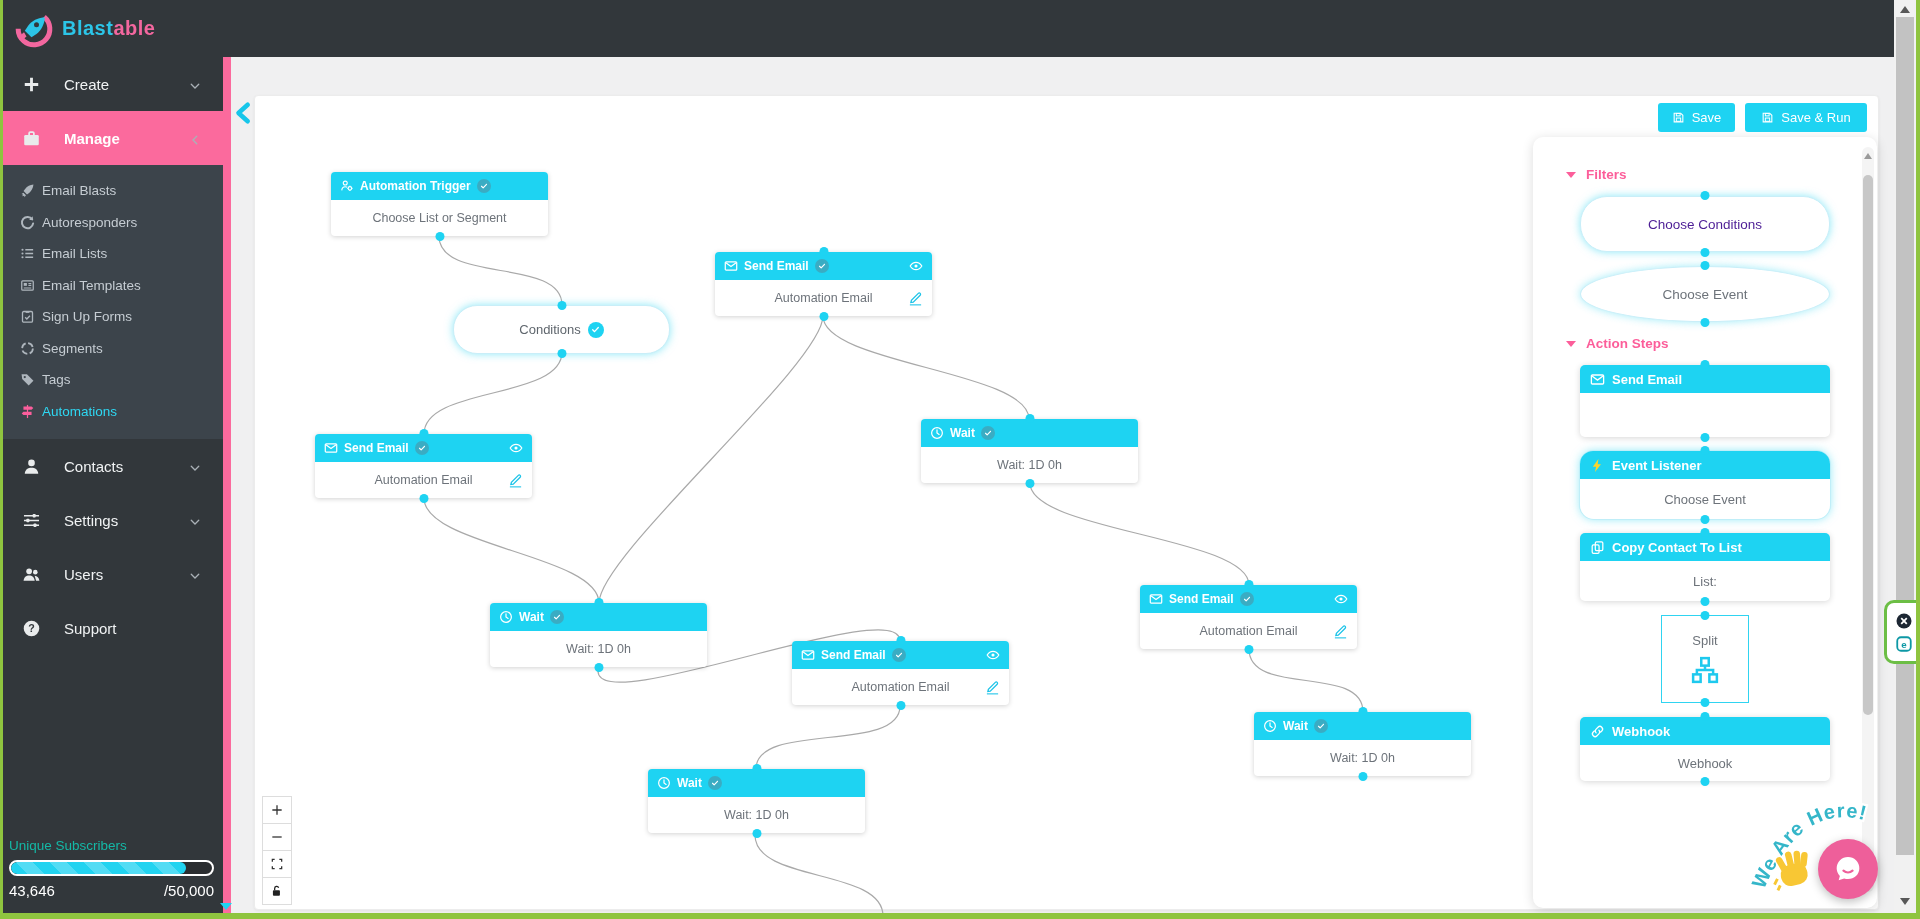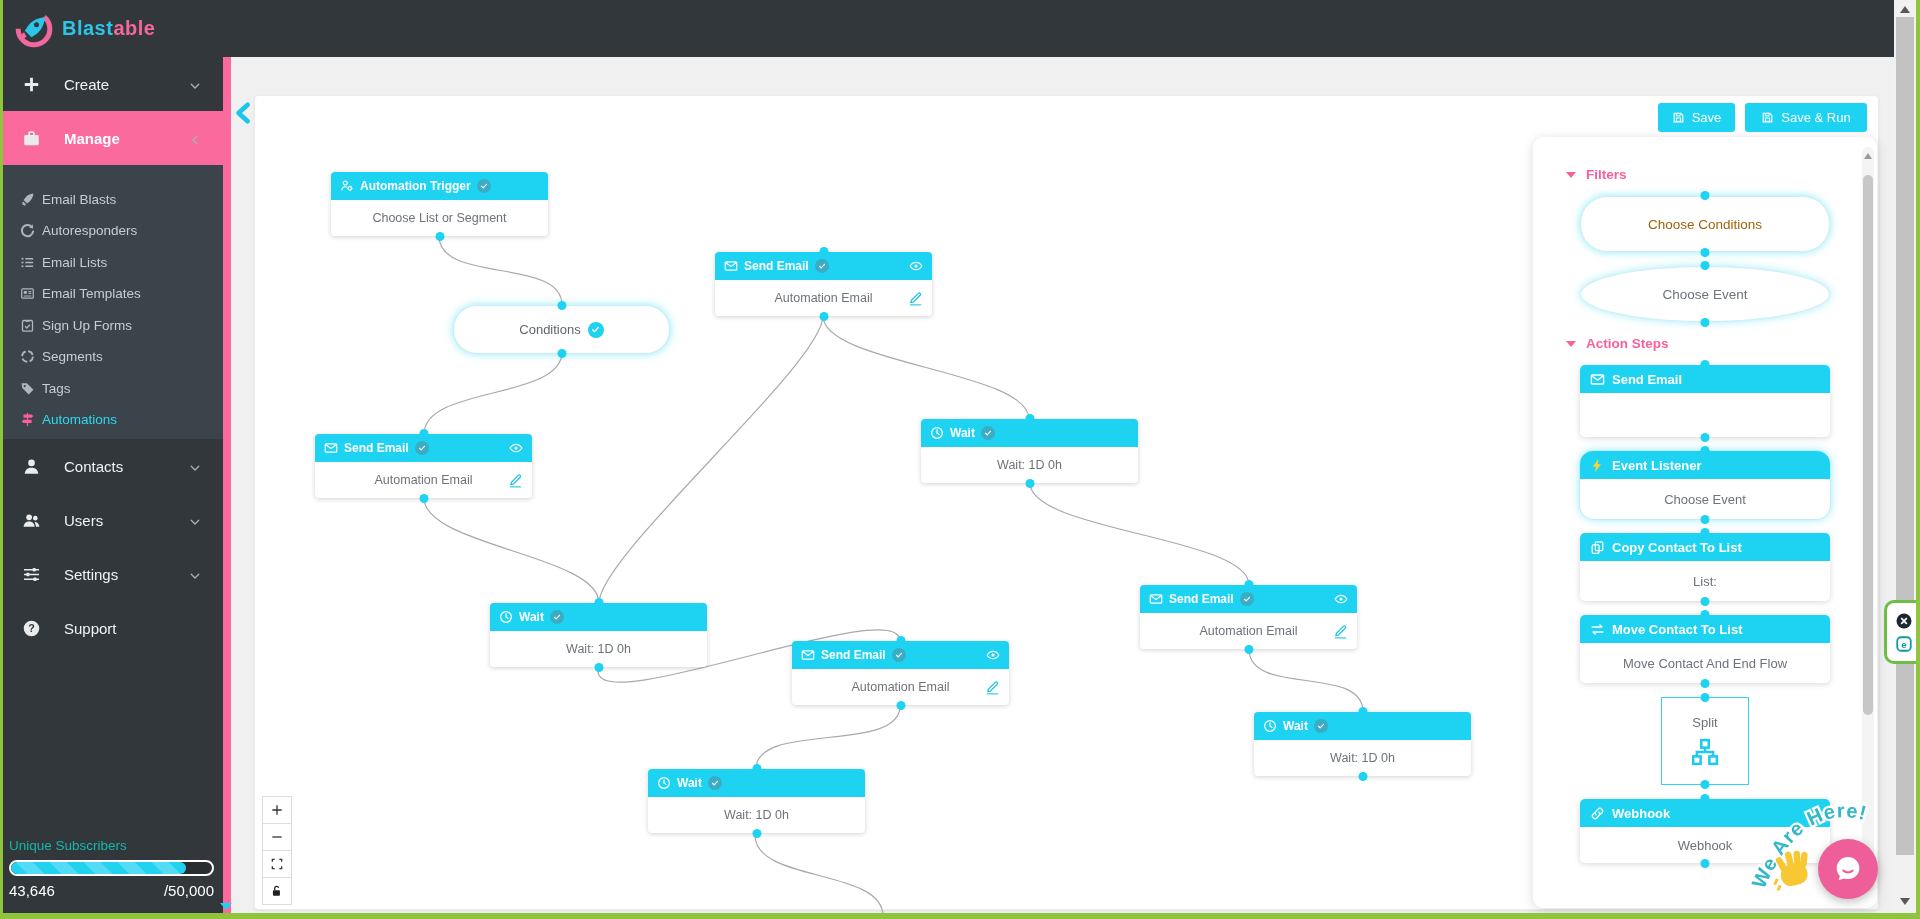--- a/index.html
+++ b/index.html
@@ -22,21 +22,21 @@
   .sidebar{position:absolute;left:0;top:57px;width:223px;height:862px;background:#32373b;z-index:9;color:#eef1f3;}
   .pinkstrip{position:absolute;left:223px;top:57px;width:8px;height:862px;background:#fb6a9d;z-index:9;}
   .strip-caret{position:absolute;left:220px;top:903px;width:0;height:0;border-left:6px solid transparent;border-right:6px solid transparent;border-top:7px solid #1ed3f2;z-index:11;}
   .s-item{position:relative;height:54px;display:flex;align-items:center;cursor:pointer;}
   .s-item .icon{position:absolute;left:22px;width:19px;height:19px;color:#e9ebec;}
   .s-item .lbl{margin-left:64px;font-size:15px;color:#f1f3f4;}
   .s-item .chev{position:absolute;right:22px;width:12px;height:12px;color:#aab1b7;}
   .s-item.active{background:#fb6a9d;}
   .s-item.active .lbl{color:#fff;font-weight:bold;}
   .submenu{background:#3c444b;padding:10px 0 12px;}
-  .sub-item{position:relative;height:31.5px;display:flex;align-items:flex-end;cursor:pointer;}
+  .sub-item{position:relative;height:31.5px;display:flex;align-items:center;cursor:pointer;}
   .sub-item .icon{position:absolute;left:20px;width:15px;height:15px;color:#aeb6bd;}
   .sub-item .lbl{margin-left:42px;font-size:13.5px;color:#c6cdd3;}
   .sub-item.active .lbl{color:#2ed8f3;}
   .sub-item.active .icon{color:#fb5e9c;}
   .stats{position:absolute;left:0;bottom:20px;width:223px;padding:0 9px;box-sizing:border-box;}
   .stats .t{font-size:13.5px;color:#14b8a6;margin-bottom:7px;}
   .pbar{height:12px;border:2px solid #fff;border-radius:9px;background:#2a2d30;overflow:hidden;}
   .pfill{height:100%;border-radius:7px;background:repeating-linear-gradient(45deg,#22d3f0 0 12px,#53dcf4 12px 24px);}
   .nums{display:flex;justify-content:space-between;margin-top:6px;font-size:15px;color:#fff;}
   
@@ -59,21 +59,21 @@
   .dot.top{top:-5px}.dot.bottom{bottom:-5px}
   .cond{height:47px;border-radius:24px;border:1px solid #c9eef8;box-shadow:0 0 8px rgba(46,213,240,.55);display:flex;align-items:center;justify-content:center;gap:7px;color:#5f666d;font-size:13px;}
   .cbadge{width:16px;height:16px;border-radius:50%;background:#1ed3f2;display:inline-flex;align-items:center;justify-content:center;}
   .cbadge .icon{width:9px;height:9px;color:#fff;}
   
   .panel{position:absolute;left:1533px;top:137px;width:344px;height:771px;background:#fff;border-radius:10px;box-shadow:0 2px 12px rgba(0,0,0,.14);z-index:6;overflow:hidden;}
   .panel-inner{width:250px;margin:0 auto;padding-top:18px;}
   .p-sec{display:flex;align-items:center;gap:10px;color:#fc5e9a;font-weight:bold;font-size:13.5px;margin:12px 0 8px -14px;}
   .caret{width:0;height:0;border-left:5px solid transparent;border-right:5px solid transparent;border-top:6px solid #fc5e9a;}
   .p-item{position:relative;margin:14px 0;cursor:grab;}
-  .p-stadium{height:54px;border-radius:27px;border:1px solid #c9eef8;box-shadow:0 0 8px rgba(46,213,240,.55);display:flex;align-items:center;justify-content:center;color:#a16207;font-size:13.5px;background:#fff;}
+  .p-stadium{height:54px;border-radius:27px;border:1px solid #c9eef8;box-shadow:0 0 8px rgba(46,213,240,.55);display:flex;align-items:center;justify-content:center;color:#4c1d95;font-size:13.5px;background:#fff;}
   .p-ellipse{height:54px;border-radius:50%;border:1px solid #c9eef8;box-shadow:0 0 8px rgba(46,213,240,.45);display:flex;align-items:center;justify-content:center;color:#6d737a;font-size:13.5px;background:#fff;}
   .p-block{border-radius:5px;box-shadow:0 1px 6px rgba(0,0,0,.16);background:#fff;}
   .p-block .bh{height:28px;background:#1ed3f2;border-radius:5px 5px 0 0;display:flex;align-items:center;gap:7px;padding:0 10px;color:#fff;font-weight:bold;font-size:13px;}
   .p-block .bh .icon{width:15px;height:15px;flex:none;}
   .p-block .bb{display:flex;align-items:center;justify-content:center;color:#6d737a;font-size:13px;}
   .p-block.glow{border-radius:14px;box-shadow:0 0 0 1px #bfeef8,0 0 10px rgba(46,213,240,.55);}
   .p-block.glow .bh{border-radius:13px 13px 0 0;}
   .p-split{width:86px;height:86px;margin:0 auto;border:1.5px solid #2fd4f1;background:#fff;display:flex;flex-direction:column;align-items:center;justify-content:center;gap:7px;color:#6d737a;font-size:13px;position:relative;}
   .p-split .icon{width:30px;height:30px;color:#1ec9ee;}
   
@@ -230,41 +230,41 @@
             </svg>
           </span>
           <span class="lbl">Contacts</span>
           <span class="chev"><svg viewBox="0 0 24 24">
               <path d="M4.5 8.5l7.5 7.5 7.5-7.5" fill="none" stroke="currentColor" stroke-width="2.6" stroke-linecap="round"></path>
             </svg></span>
         </div>
         <div class="s-item">
           <span class="icon ">
             <svg viewBox="0 0 24 24">
+              <path d="M2.5 6h19M2.5 12h19M2.5 18h19" stroke="currentColor" stroke-width="2.1"></path>
+              <rect x="13.5" y="3.8" width="3.8" height="4.4" rx="1" fill="currentColor"></rect>
+              <rect x="5.5" y="9.8" width="3.8" height="4.4" rx="1" fill="currentColor"></rect>
+              <rect x="14.5" y="15.8" width="3.8" height="4.4" rx="1" fill="currentColor"></rect>
+            </svg>
+          </span>
+          <span class="lbl">Settings</span>
+          <span class="chev"><svg viewBox="0 0 24 24">
+              <path d="M4.5 8.5l7.5 7.5 7.5-7.5" fill="none" stroke="currentColor" stroke-width="2.6" stroke-linecap="round"></path>
+            </svg></span>
+        </div>
+        <div class="s-item">
+          <span class="icon ">
+            <svg viewBox="0 0 24 24">
               <circle cx="9" cy="8" r="3.6" fill="currentColor"></circle>
               <path d="M2 20c.4-4.8 3.2-6.8 7-6.8s6.6 2 7 6.8z" fill="currentColor"></path>
               <circle cx="16.8" cy="9" r="2.9" fill="currentColor"></circle>
               <path d="M16 13.6c3.2.3 5.6 2.3 6 6.4h-4.2" fill="currentColor"></path>
             </svg>
           </span>
           <span class="lbl">Users</span>
-          <span class="chev"><svg viewBox="0 0 24 24">
-              <path d="M4.5 8.5l7.5 7.5 7.5-7.5" fill="none" stroke="currentColor" stroke-width="2.6" stroke-linecap="round"></path>
-            </svg></span>
-        </div>
-        <div class="s-item">
-          <span class="icon ">
-            <svg viewBox="0 0 24 24">
-              <path d="M2.5 6h19M2.5 12h19M2.5 18h19" stroke="currentColor" stroke-width="2.1"></path>
-              <rect x="13.5" y="3.8" width="3.8" height="4.4" rx="1" fill="currentColor"></rect>
-              <rect x="5.5" y="9.8" width="3.8" height="4.4" rx="1" fill="currentColor"></rect>
-              <rect x="14.5" y="15.8" width="3.8" height="4.4" rx="1" fill="currentColor"></rect>
-            </svg>
-          </span>
-          <span class="lbl">Settings</span>
           <span class="chev"><svg viewBox="0 0 24 24">
               <path d="M4.5 8.5l7.5 7.5 7.5-7.5" fill="none" stroke="currentColor" stroke-width="2.6" stroke-linecap="round"></path>
             </svg></span>
         </div>
         <div class="s-item">
           <span class="icon ">
             <svg viewBox="0 0 24 24">
               <circle cx="12" cy="12" r="9.8" fill="currentColor"></circle>
               <text x="12" y="17" text-anchor="middle" font-size="13.5" font-weight="bold" fill="#32373b" font-family="Liberation Sans, sans-serif">?</text>
             </svg>
@@ -694,37 +694,20 @@
               <span class="icon ">
                 <svg viewBox="0 0 24 24">
                   <rect x="8.5" y="2.8" width="12" height="14" rx="2" fill="none" stroke="currentColor" stroke-width="2"></rect>
                   <rect x="3.5" y="7.8" width="11" height="13.4" rx="2" fill="none" stroke="currentColor" stroke-width="2"></rect>
                 </svg>
               </span>
               <span>Copy Contact To List</span>
             </div>
             <div class="bb" style="height:40px">
               <span>List:</span>
-            </div>
-          </div>
-        </div>
-        <div class="p-item">
-          <span class="dot top"></span>
-          <span class="dot bottom"></span>
-          <div class="p-block">
-            <div class="bh">
-              <span class="icon ">
-                <svg viewBox="0 0 24 24">
-                  <path d="M3.5 8h15.5l-3.4-3.4M20.5 16H5l3.4 3.4" fill="none" stroke="currentColor" stroke-width="2.2" stroke-linecap="round" stroke-linejoin="round"></path>
-                </svg>
-              </span>
-              <span>Move Contact To List</span>
-            </div>
-            <div class="bb" style="height:40px">
-              <span>Move Contact And End Flow</span>
             </div>
           </div>
         </div>
         <div class="p-item">
           <div class="p-split">
             <span class="dot top"></span>
             <span>Split</span>
             <span class="icon ">
               <svg viewBox="0 0 24 24">
                 <rect x="9" y="2.5" width="6" height="6" fill="none" stroke="currentColor" stroke-width="2"></rect>

